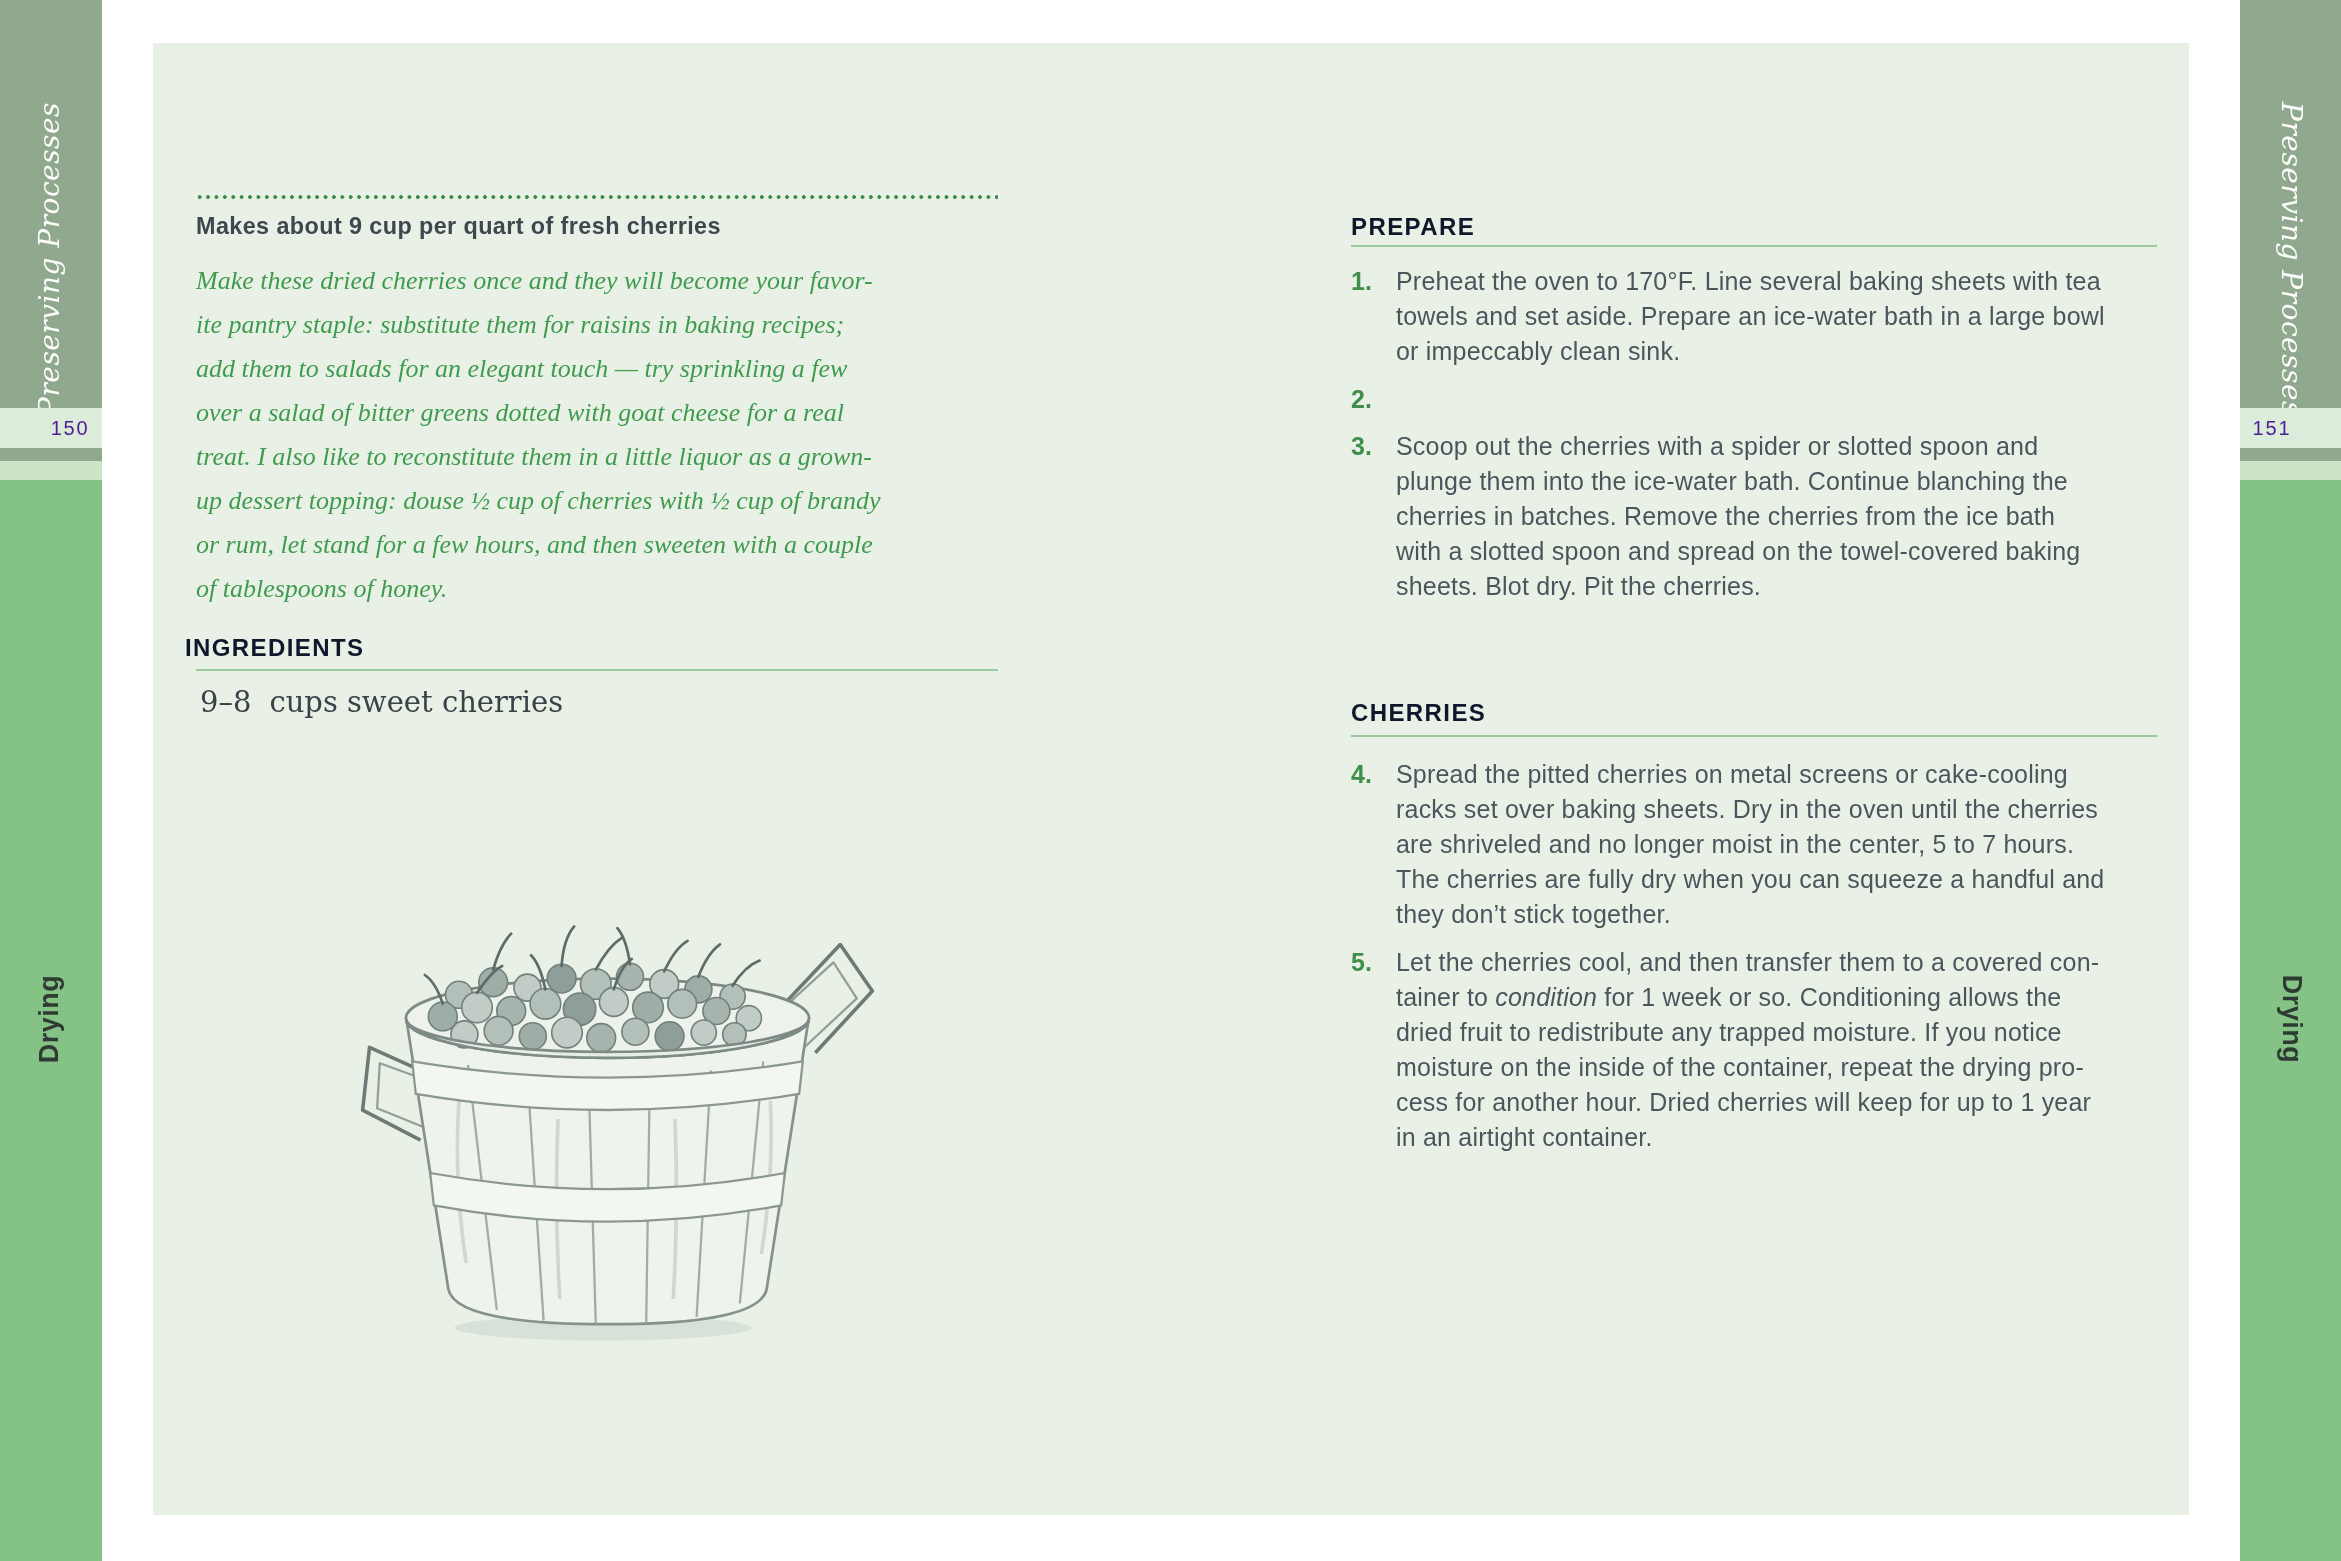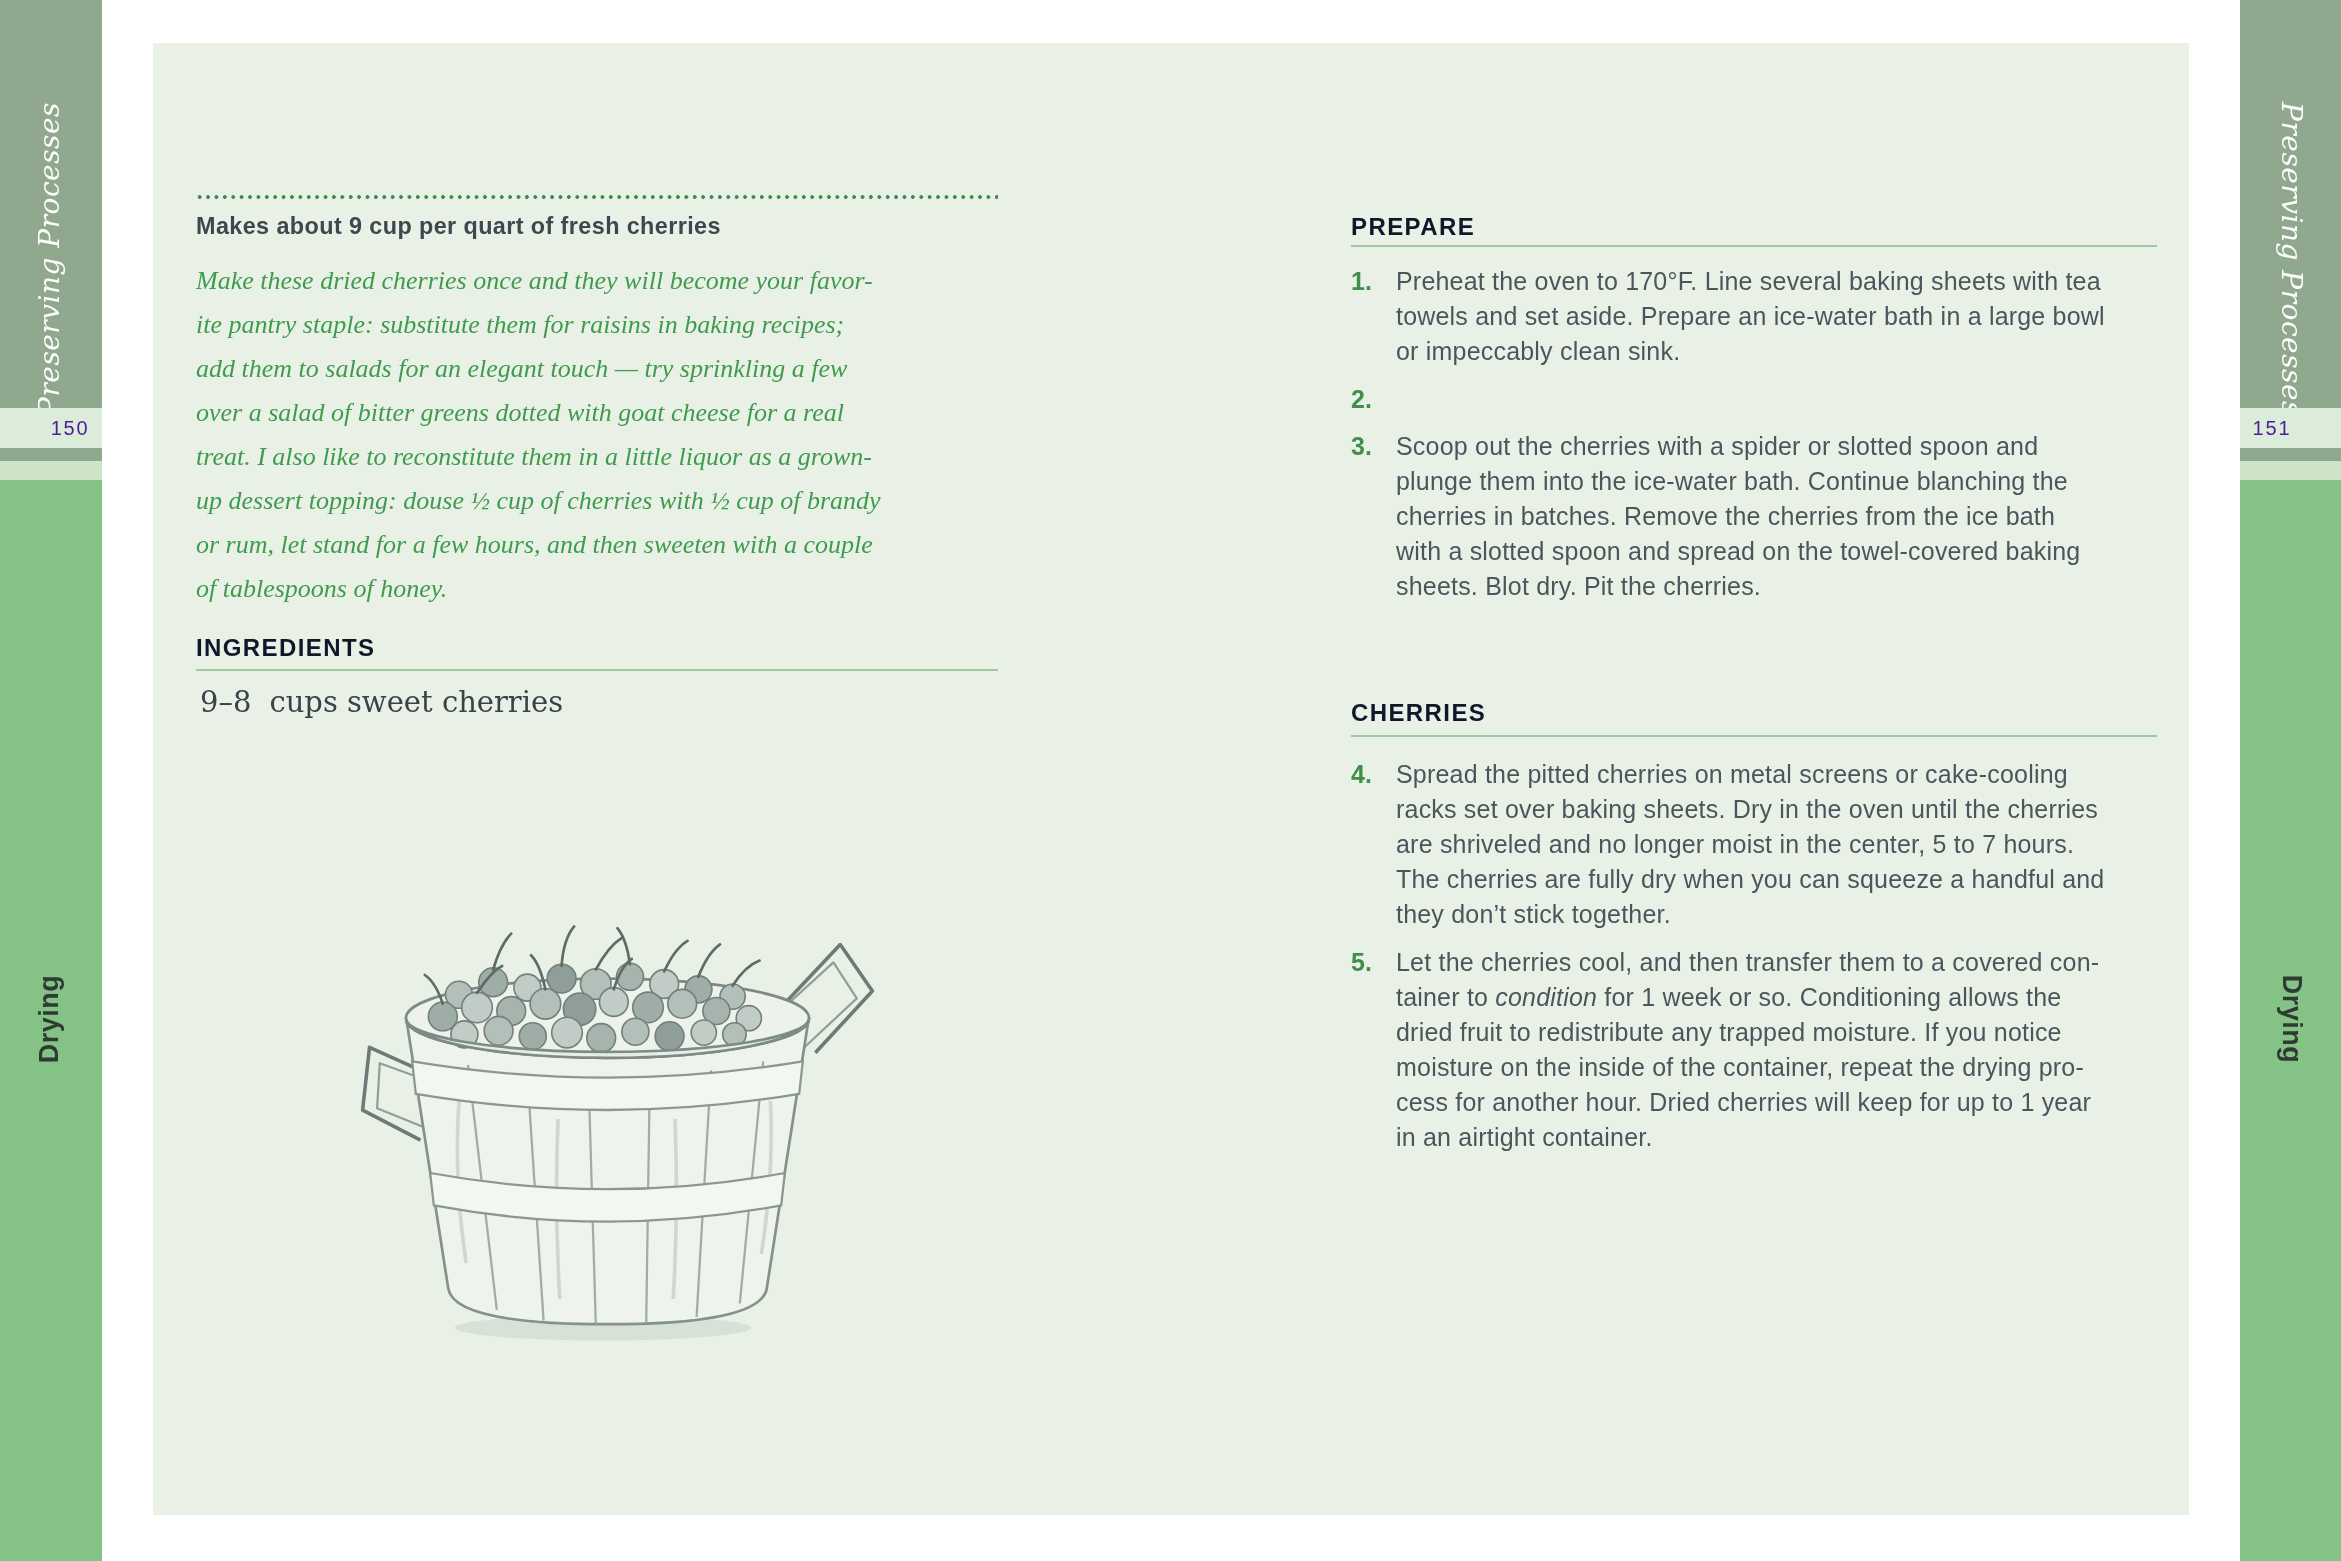--- a/index.html
+++ b/index.html
@@ -137,21 +137,21 @@
 
   <div class="intro">Make these dried cherries once and they will become your favor-
 ite pantry staple: substitute them for raisins in baking recipes;
 add them to salads for an elegant touch — try sprinkling a few
 over a salad of bitter greens dotted with goat cheese for a real
 treat. I also like to reconstitute them in a little liquor as a grown-
 up dessert topping: douse ½ cup of cherries with ½ cup of brandy
 or rum, let stand for a few hours, and then sweeten with a couple
 of tablespoons of honey.</div>
 
-  <div class="sec-header" style="left:196px;top:634px;">INGREDIENTS</div>
+  <div class="sec-header" style="left:185px;top:634px;">INGREDIENTS</div>
   <div class="sec-rule" style="left:196px;top:669px;width:802px;"></div>
 
   <div class="ingredient">
     <span class="qty">9–8</span><span>cups sweet cherries</span>
   </div>
 
   <div class="illo">
     <svg width="549" height="513" viewBox="0 0 610 570">
 
       <ellipse cx="300" cy="532" rx="165" ry="14" fill="#c9d4cc" opacity="0.55"></ellipse>

